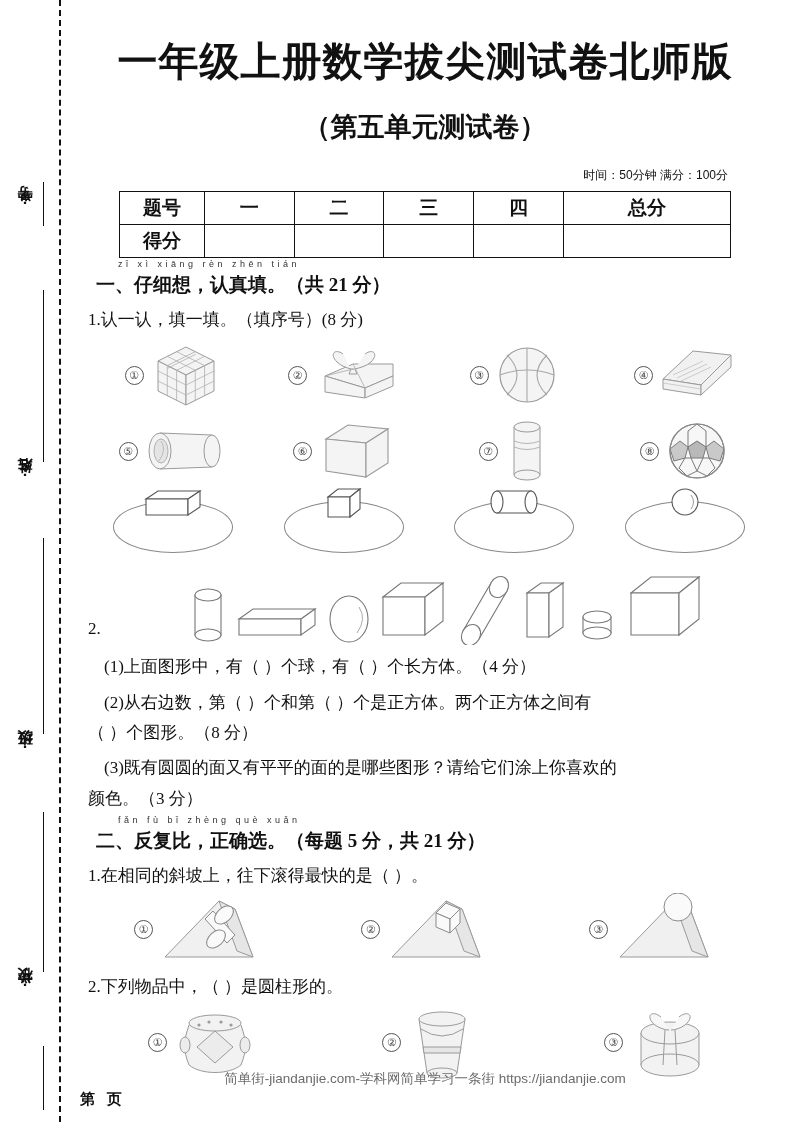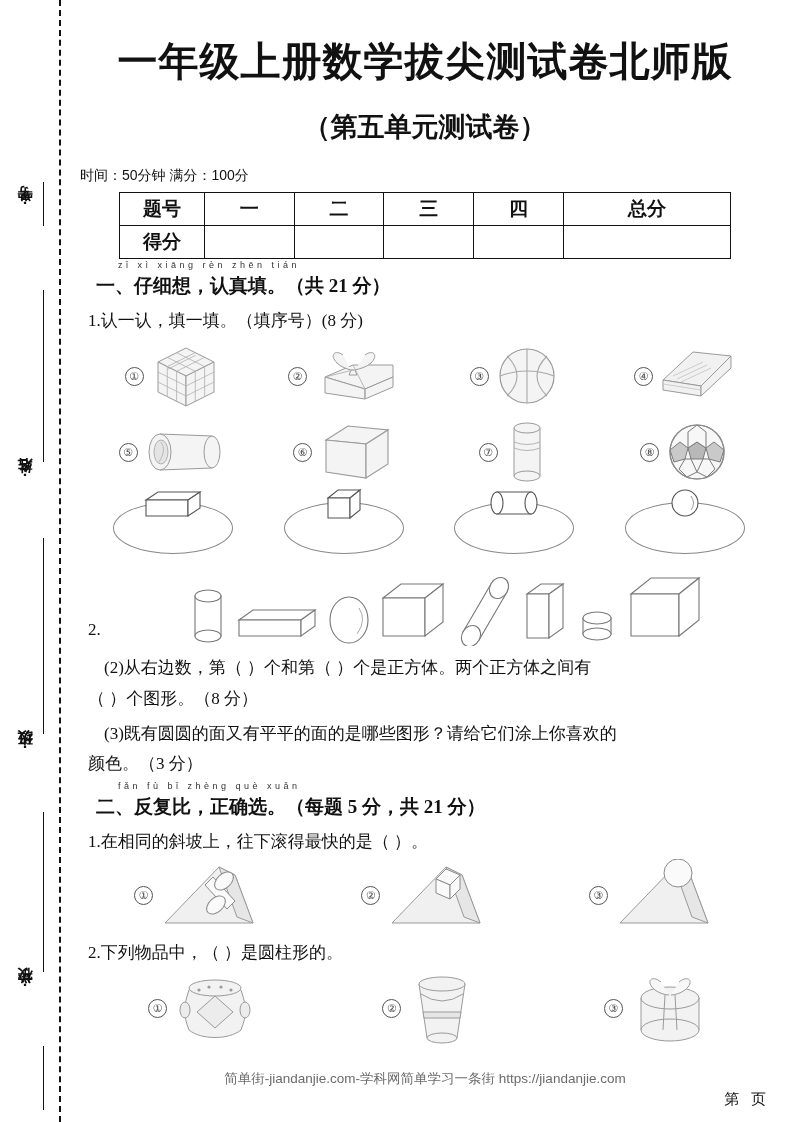--- a/index.html
+++ b/index.html
@@ -28,21 +28,21 @@
   .page{position:absolute;left:80px;top:0;width:690px;height:1122px;}
   .title{
     text-align:center;font-weight:700;font-size:40px;letter-spacing:1px;
     margin-top:34px;font-family:"Liberation Sans","DejaVu Sans",sans-serif;
   }
   .subtitle{
     text-align:center;font-weight:700;font-size:27px;margin-top:20px;
     font-family:"Liberation Sans","DejaVu Sans",sans-serif;
   }
   .meta{
-    font-size:14px;margin-top:22px;padding-right:42px;
+    text-align:right;font-size:12px;margin-top:22px;padding-right:42px;
     font-family:"Liberation Sans","DejaVu Sans",sans-serif;
   }
   table.scoretab{
     border-collapse:collapse;margin:7px auto 0 auto;width:612px;
   }
   table.scoretab td{
     border:1.4px solid #111;height:30px;text-align:center;
     font-size:19px;font-weight:700;
     font-family:"Liberation Serif","DejaVu Serif",serif;
   }
@@ -81,22 +81,22 @@
   .rampcell{flex:1;display:flex;align-items:center;justify-content:center;gap:4px;}
   .itemrow{display:flex;margin-top:2px;}
   .itemcell{flex:1;display:flex;align-items:center;justify-content:center;gap:8px;}
   
   .watermark{
     position:absolute;left:0;right:0;top:1070px;text-align:center;
     font-size:13.5px;color:#6b6b6b;
     font-family:"Liberation Sans","DejaVu Sans",sans-serif;
   }
   .pagenum{
-    position:absolute;left:0;right:0;top:1090px;text-align:right;
-    font-size:15px;font-weight:400;letter-spacing:4px;
+    position:absolute;left:0;right:0;top:1090px;text-align:left;
+    font-size:15px;font-weight:700;letter-spacing:4px;
   }
   svg{display:block;}
 </style>
 </head>
 <body>
 
 <div class="dashed-line"></div>
 <div class="margin-col">
   <div class="mline" style="top:182px;height:44px;"></div>
   <div class="mlabel" style="top:196px;">学号：</div>
@@ -395,20 +395,21 @@
             <g fill="#fff" stroke="#777" stroke-width="1.1">
               <path d="M6 24 L26 8 L74 8 L54 24 Z"></path>
               <path d="M6 24 L6 66 L54 66 L54 24 Z"></path>
               <path d="M54 24 L54 66 L74 50 L74 8 Z"></path>
             </g>
           </svg>
         </span>
       </div>
     </div>
 
+    <div class="qline indent">(1)上面图形中，有（      ）个球，有（      ）个长方体。（4 分）</div>
     <div class="qline indent">(2)从右边数，第（      ）个和第（      ）个是正方体。两个正方体之间有</div>
     <div class="qline tight">（      ）个图形。（8 分）</div>
     <div class="qline indent">(3)既有圆圆的面又有平平的面的是哪些图形？请给它们涂上你喜欢的</div>
     <div class="qline tight">颜色。（3 分）</div>
   </div>
 
   <div style="padding-left:8px;margin-top:16px;">
     <div class="sec-head">
       <span class="pinyin">fǎn fù  bǐ    zhèng què xuǎn</span>
       <span>二、反复比，正确选。（每题 5 分，共 21 分）</span>

